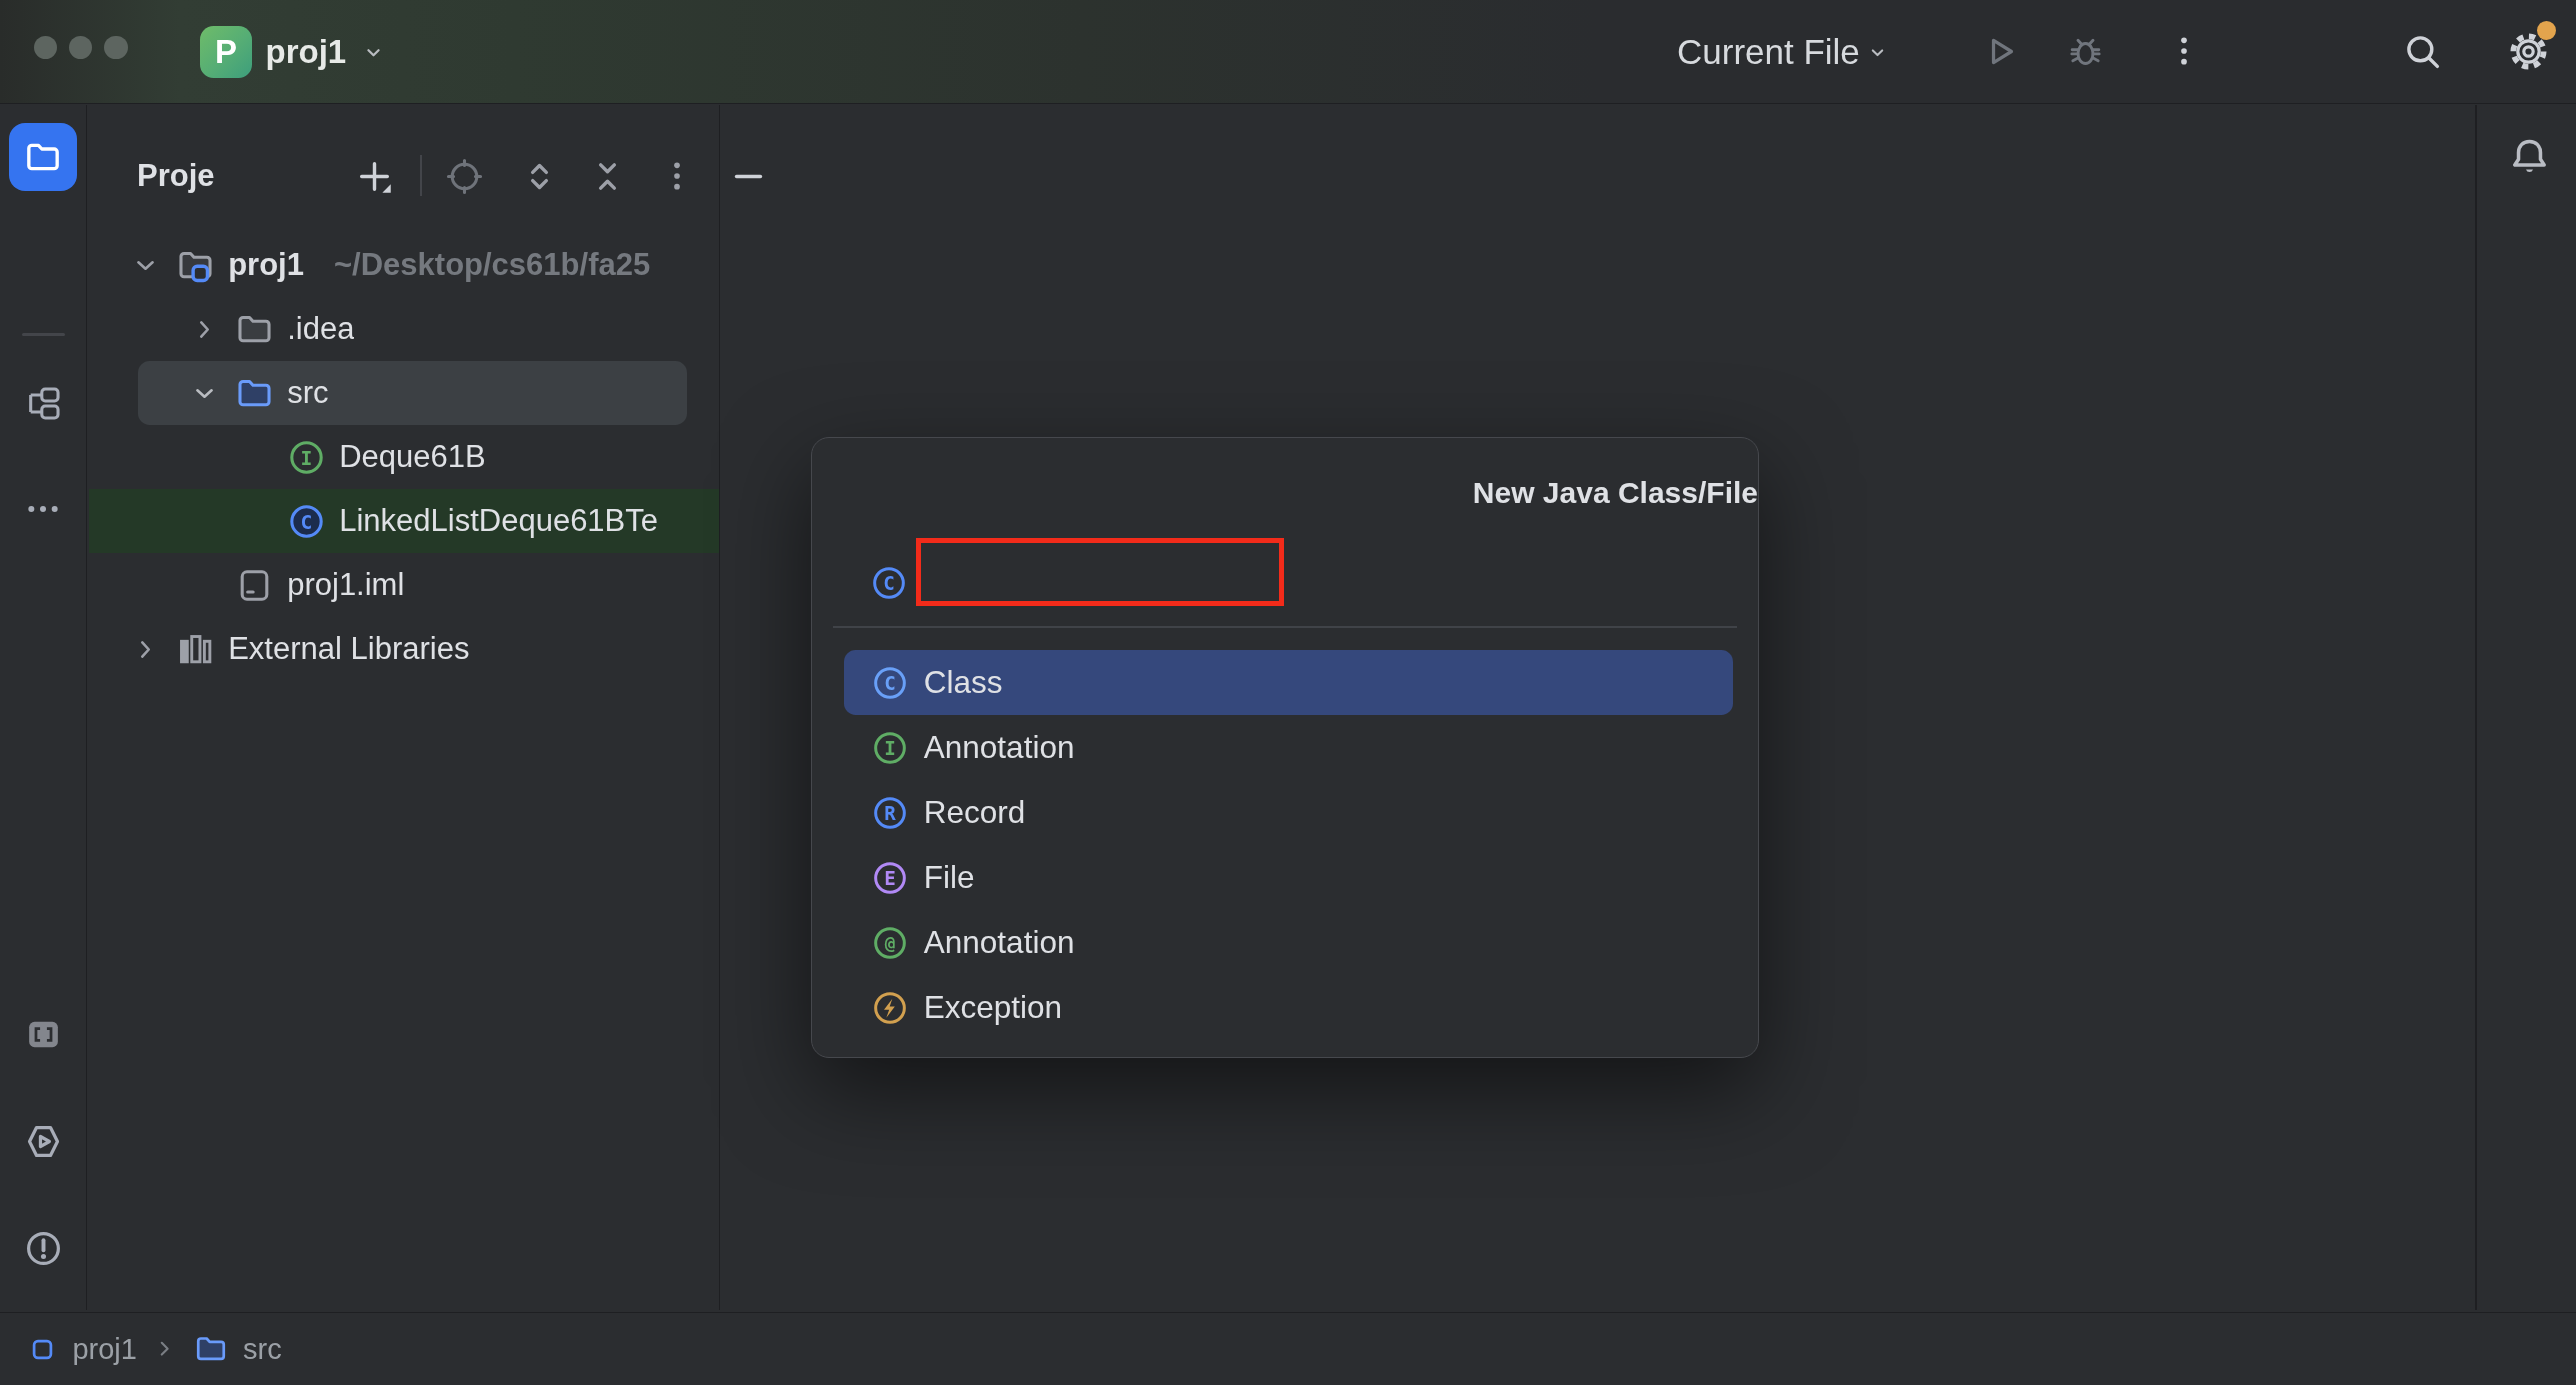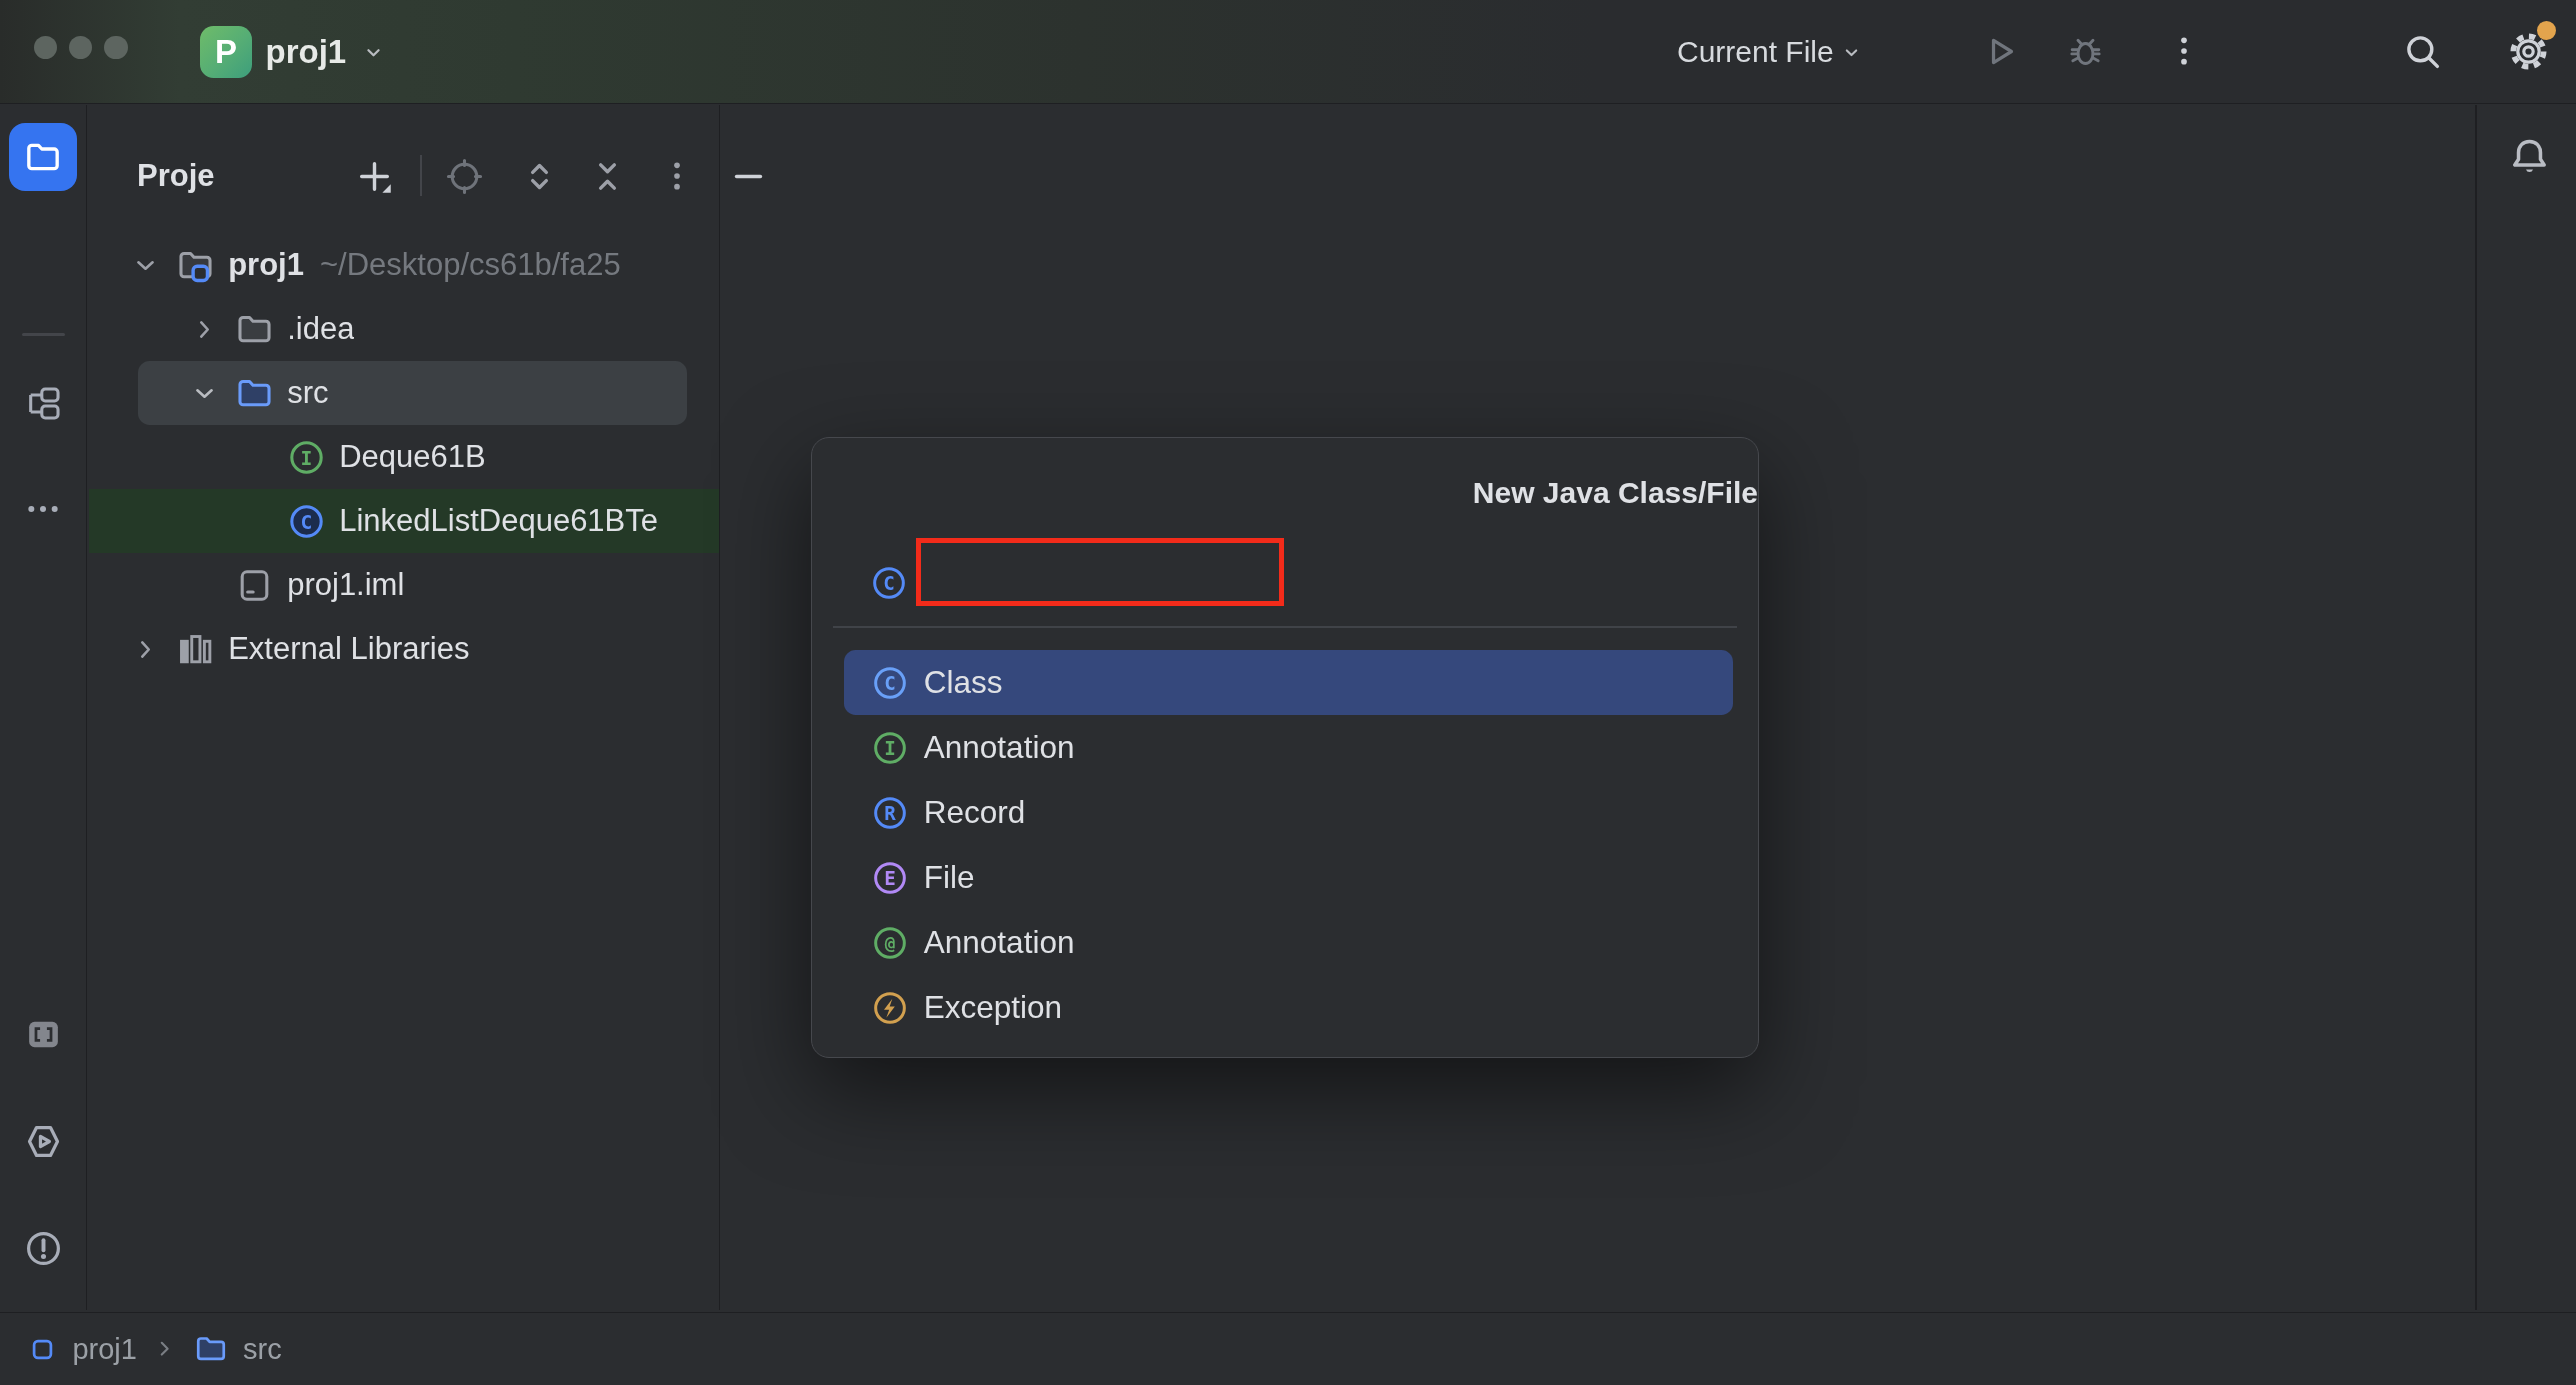--- a/index.html
+++ b/index.html
@@ -22,21 +22,21 @@
   .proj-chip { position:absolute; left:200px; top:0; height:104px; display:flex; align-items:center; gap:13.5px; }
   .proj-badge {
     width:52px; height:52px; border-radius:13.5px;
     background:linear-gradient(135deg,#6fbc69 0%,#55ad75 55%,#3d9e7c 100%);
     display:flex; align-items:center; justify-content:center;
     font-size:33px; font-weight:bold; color:#fff;
   }
   .proj-name { font-size:33px; font-weight:600; color:#e7eae7; }
   .tb-right { position:absolute; top:0; height:104px; display:flex; align-items:center; }
   .runcfg { left:1677px; gap:5.4px; }
-  .runcfg .cfg-label { font-size:30px; color:#d7dade; margin-right:0; }
+  .runcfg .cfg-label { font-size:35px; color:#d7dade; margin-right:0; }
   .tb-ic { width:52px; height:52px; display:flex; align-items:center; justify-content:center; border-radius:9px; }
   .gear-wrap { position:relative; }
   .gear-dot { position:absolute; right:-1.8px; top:-3.6px; width:19px; height:19px; border-radius:50%; background:#e3a44d; }
 
   
   .actbar { position:absolute; left:0; top:105px; width:87px; height:1205px; border-right:1.8px solid #1e1f22; background:#2b2d30; }
   .act-btn { position:absolute; left:9px; width:68px; height:68px; border-radius:16px; display:flex; align-items:center; justify-content:center; }
   .act-btn.active { background:#3574f0; }
   .act-div { position:absolute; left:21.6px; top:228px; width:43px; height:2.7px; background:#43454a; border-radius:1.8px; }
 
@@ -49,21 +49,21 @@
 
   .tree { position:absolute; left:0; top:128px; width:100%; }
   .row { position:relative; display:flex; align-items:center; height:64px; width:100%; }
   .row.lv0 { padding-left:36px; }
   .row.lv1 { padding-left:95px; }
   .row.lv2 { padding-left:187px; }
   .chev { width:40px; height:40px; flex:0 0 auto; display:flex; align-items:center; justify-content:center; z-index:1; }
   .ticon { width:47px; height:41px; margin-left:7.2px; flex:0 0 auto; display:flex; align-items:center; justify-content:center; z-index:1; }
   .tlabel { margin-left:9px; font-size:31px; color:#dfe1e5; white-space:nowrap; overflow:hidden; z-index:1; }
   .tlabel b { font-weight:700; }
-  .tpath { font-size:31px; color:#75797f; margin-left:16px; font-weight:400; }
+  .tpath { font-size:31px; color:#75797f; margin-left:30px; font-weight:700; }
   .sel-green { background:#243927; }
   .selbg-gray { position:absolute; left:49px; right:32px; top:0; bottom:0; background:#3c4044; border-radius:11.7px; z-index:0; }
 
   
   .right-divider { position:absolute; left:2475px; top:105px; width:1.8px; height:1205px; background:#1e1f22; }
   .bell { position:absolute; left:2506px; top:133px; width:47px; height:47px; }
 
   
   .dialog {
     position:absolute; left:811px; top:437px; width:948px; height:621px;

